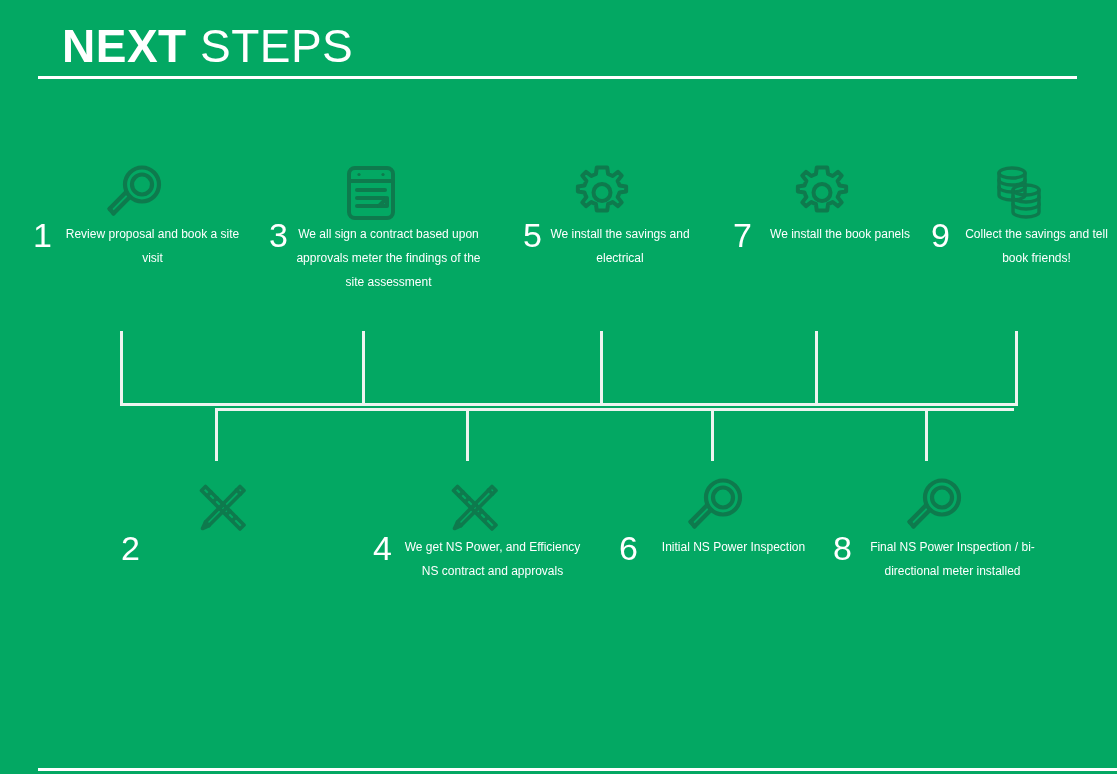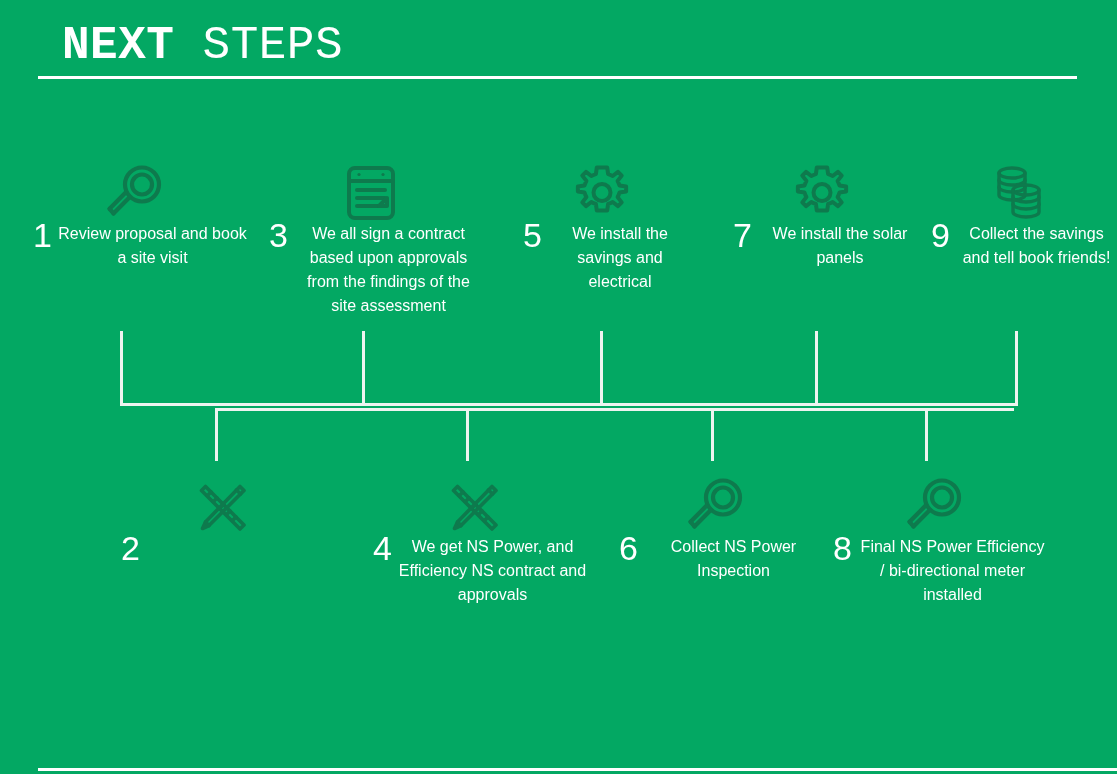--- a/index.html
+++ b/index.html
@@ -22,21 +22,20 @@
     height: 774px;
   }
 
   
   .header {
     position: absolute;
     left: 62px;
     top: 16px;
     width: 1020px;
     height: 70px;
-    font-family: Liberation Mono, monospace;
   }
   .title {
     font-size: 46px;
     line-height: 60px;
     color: #ffffff;
     letter-spacing: 0.5px;
     white-space: nowrap;
   }
   .title .t-strong { font-weight: 700; }
   .title .t-light  { font-weight: 300; }
@@ -115,21 +114,21 @@
     color: #ffffff;
     font-weight: 300;
     font-size: 34px;
     line-height: 34px;
     width: 30px;
     text-align: right;
   }
   .step-text {
     flex: 1 1 auto;
     color: #ffffff;
-    font-size: 16px;
+    font-size: 12px;
     line-height: 24px;
     text-align: center;
     font-weight: 400;
   }
 
   
   .row-top .step-body { top: 62px; }
   .row-bot .step-body { top: 62px; }
 
   
@@ -196,21 +195,21 @@
         <circle cx="17" cy="10.5" r="1.6" fill="#0e7a4d" stroke="none"></circle>
         <circle cx="41" cy="10.5" r="1.6" fill="#0e7a4d" stroke="none"></circle>
         <path d="M15 26 H43"></path>
         <path d="M15 34 H43"></path>
         <path d="M15 42 H37"></path>
         <path d="M37 42 L45 34 L45 42 Z"></path>
       </svg>
     </div>
     <div class="step-body">
       <div class="step-num">3</div>
-      <div class="step-text">We all sign a contract based upon approvals from the findings of the site assessment</div>
+      <div class="step-text">We all sign a contract based upon approvals meter the findings of the site assessment</div>
     </div>
   </div>
 
   <div class="step row-top" id="step-5">
     <div class="step-icon">
       <svg width="58" height="58" viewBox="0 0 58 58" fill="none" stroke="#0e7a4d" stroke-width="4" stroke-linecap="round" stroke-linejoin="round">
         <path d="M29 3.5 l5.2 0 0.9 6.6 a20 20 0 0 1 4.6 1.9 l5.3-4.1 3.7 3.7 -4.1 5.3 a20 20 0 0 1 1.9 4.6 l6.6 0.9 0 5.2 -6.6 0.9 a20 20 0 0 1-1.9 4.6 l4.1 5.3 -3.7 3.7 -5.3-4.1 a20 20 0 0 1-4.6 1.9 l-0.9 6.6 -5.2 0 -5.2 0 -0.9-6.6 a20 20 0 0 1-4.6-1.9 l-5.3 4.1 -3.7-3.7 4.1-5.3 a20 20 0 0 1-1.9-4.6 l-6.6-0.9 0-5.2 6.6-0.9 a20 20 0 0 1 1.9-4.6 l-4.1-5.3 3.7-3.7 5.3 4.1 a20 20 0 0 1 4.6-1.9 l0.9-6.6 z"></path>
         <circle cx="29" cy="28.5" r="8.5"></circle>
       </svg>
     </div>
@@ -222,21 +221,21 @@
 
   <div class="step row-top" id="step-7">
     <div class="step-icon">
       <svg width="58" height="58" viewBox="0 0 58 58" fill="none" stroke="#0e7a4d" stroke-width="4" stroke-linecap="round" stroke-linejoin="round">
         <path d="M29 3.5 l5.2 0 0.9 6.6 a20 20 0 0 1 4.6 1.9 l5.3-4.1 3.7 3.7 -4.1 5.3 a20 20 0 0 1 1.9 4.6 l6.6 0.9 0 5.2 -6.6 0.9 a20 20 0 0 1-1.9 4.6 l4.1 5.3 -3.7 3.7 -5.3-4.1 a20 20 0 0 1-4.6 1.9 l-0.9 6.6 -5.2 0 -5.2 0 -0.9-6.6 a20 20 0 0 1-4.6-1.9 l-5.3 4.1 -3.7-3.7 4.1-5.3 a20 20 0 0 1-1.9-4.6 l-6.6-0.9 0-5.2 6.6-0.9 a20 20 0 0 1 1.9-4.6 l-4.1-5.3 3.7-3.7 5.3 4.1 a20 20 0 0 1 4.6-1.9 l0.9-6.6 z"></path>
         <circle cx="29" cy="28.5" r="8.5"></circle>
       </svg>
     </div>
     <div class="step-body">
       <div class="step-num">7</div>
-      <div class="step-text">We install the solar panels</div>
+      <div class="step-text">We install the book panels</div>
     </div>
   </div>
 
   <div class="step row-top" id="step-9">
     <div class="step-icon">
       <svg width="56" height="58" viewBox="0 0 56 58" fill="none" stroke="#0e7a4d" stroke-width="3.4" stroke-linecap="round" stroke-linejoin="round">
         <ellipse cx="21" cy="9" rx="13" ry="5"></ellipse>
         <path d="M8 9 v22 a13 5 0 0 0 26 0 v-22"></path>
         <path d="M8 16 a13 5 0 0 0 26 0"></path>
         <path d="M8 23 a13 5 0 0 0 26 0"></path>
@@ -296,35 +295,35 @@
       <svg width="64" height="58" viewBox="0 0 64 58" fill="none" stroke="#0e7a4d" stroke-width="4.2" stroke-linecap="round" stroke-linejoin="round">
         <circle cx="39" cy="20.5" r="17"></circle>
         <circle cx="39" cy="20.5" r="10"></circle>
         <path d="M26.6 33.2 L10.5 49.4"></path>
         <path d="M22.4 28.8 L6.6 44.8"></path>
         <path d="M10.5 49.4 L6.6 44.8"></path>
       </svg>
     </div>
     <div class="step-body">
       <div class="step-num">6</div>
-      <div class="step-text">Collect NS Power Inspection</div>
+      <div class="step-text">Initial NS Power Inspection</div>
     </div>
   </div>
 
   <div class="step row-bot" id="step-8">
     <div class="step-icon">
       <svg width="64" height="58" viewBox="0 0 64 58" fill="none" stroke="#0e7a4d" stroke-width="4.2" stroke-linecap="round" stroke-linejoin="round">
         <circle cx="39" cy="20.5" r="17"></circle>
         <circle cx="39" cy="20.5" r="10"></circle>
         <path d="M26.6 33.2 L10.5 49.4"></path>
         <path d="M22.4 28.8 L6.6 44.8"></path>
         <path d="M10.5 49.4 L6.6 44.8"></path>
       </svg>
     </div>
     <div class="step-body">
       <div class="step-num">8</div>
-      <div class="step-text">Final NS Power Efficiency / bi-directional meter installed</div>
+      <div class="step-text">Final NS Power Inspection / bi-directional meter installed</div>
     </div>
   </div>
 
   <div class="footer-rule"></div>
 
 </div>
 
 </body></html>

